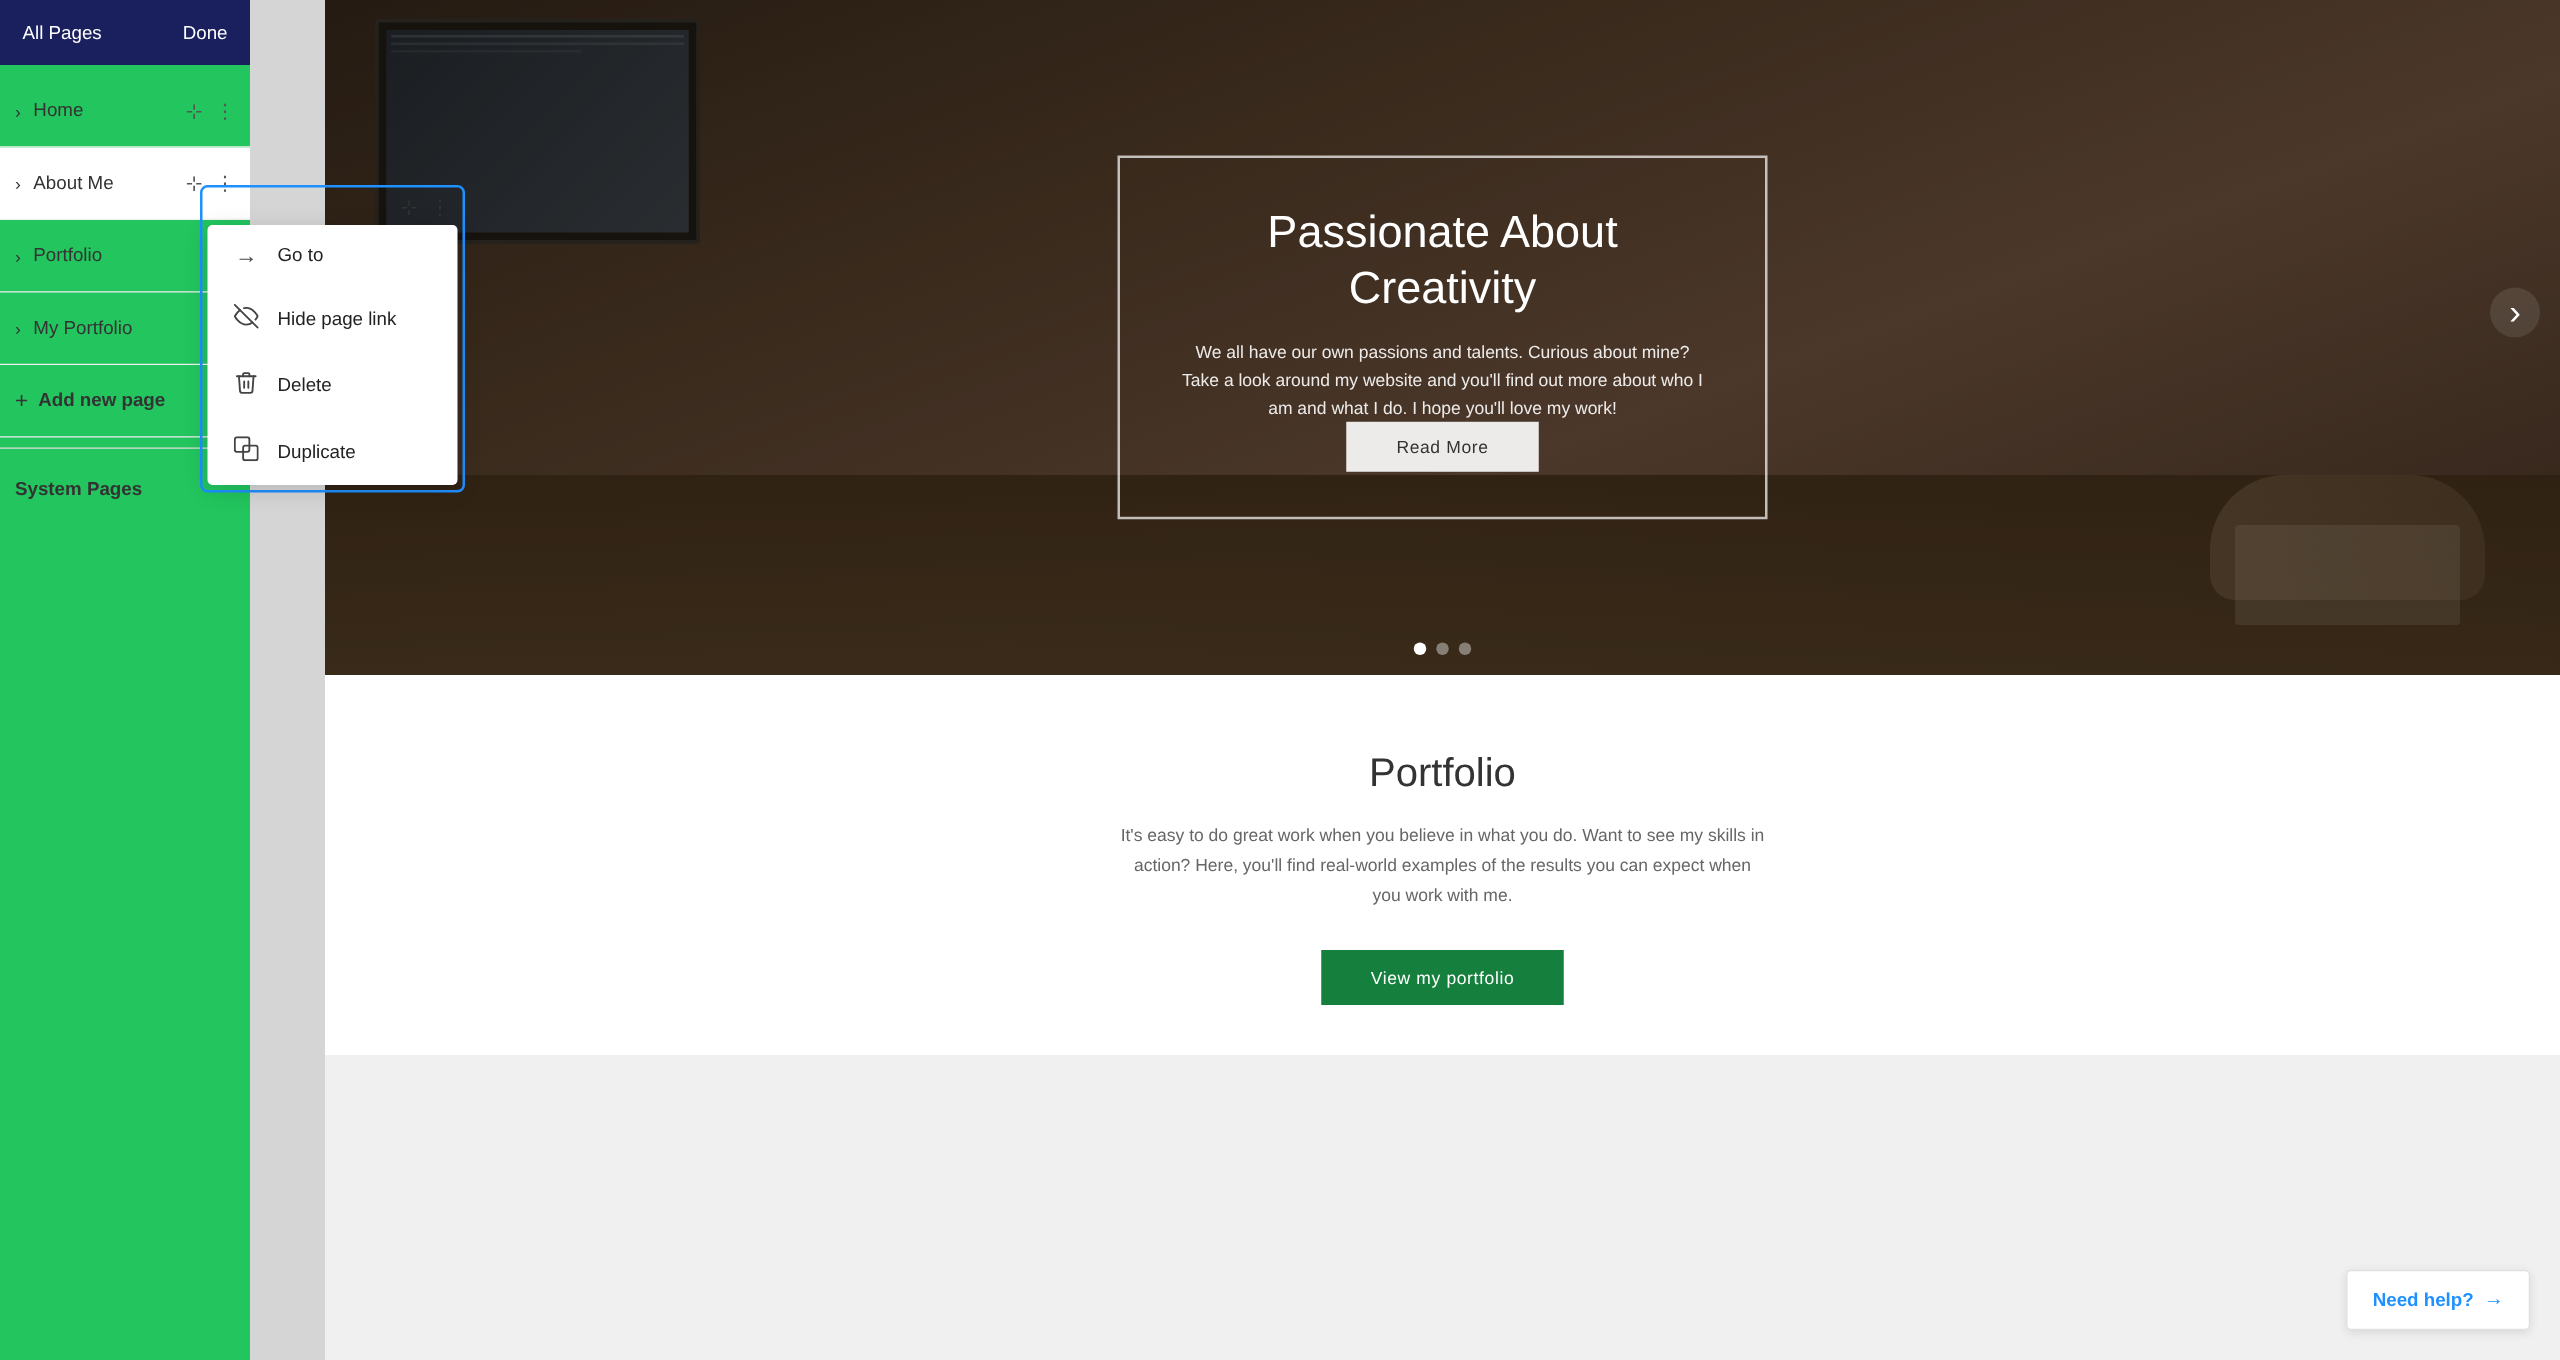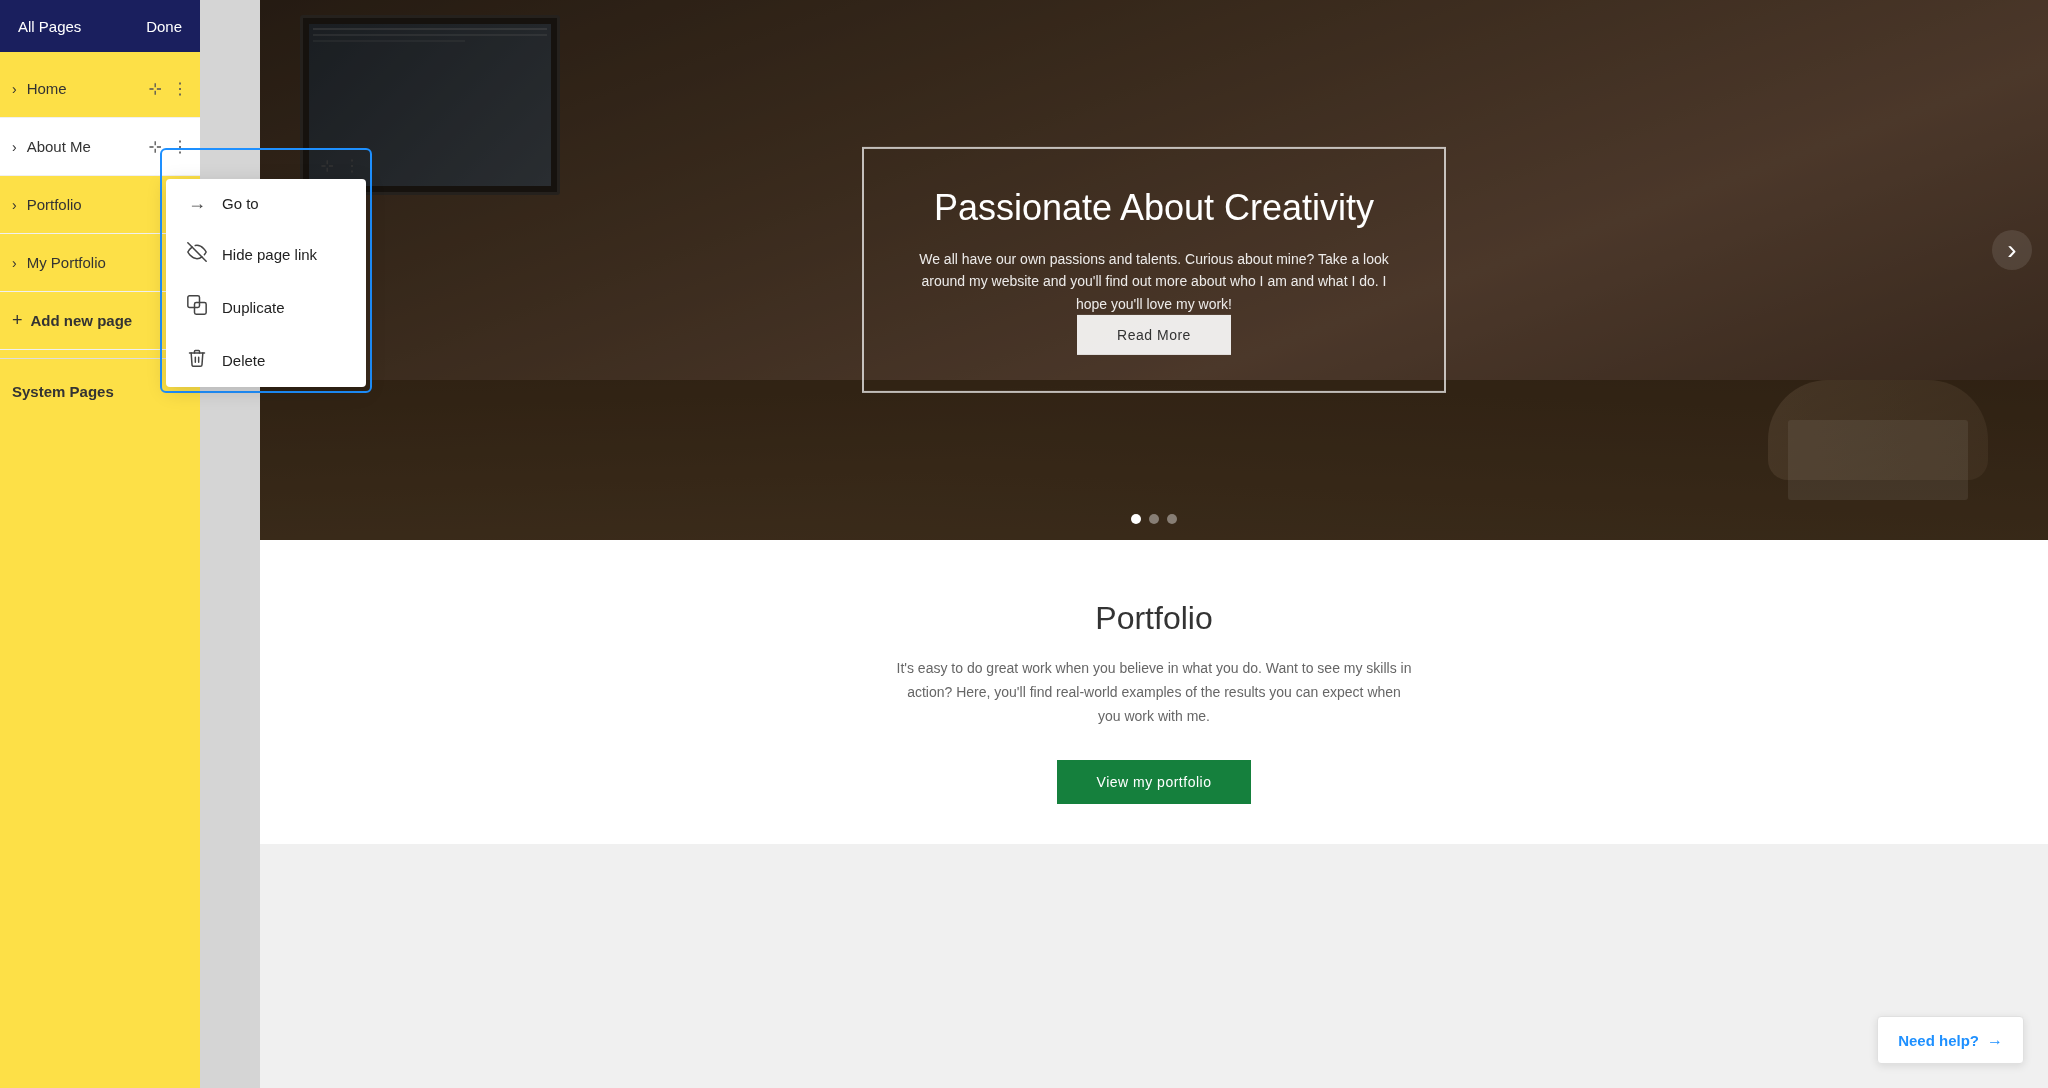--- a/index.html
+++ b/index.html
@@ -1,21 +1,21 @@
 <!DOCTYPE html>
 <html><head>
   <meta charset="utf-8">
   <style>
     * { box-sizing: border-box; margin: 0; padding: 0; }
     body { font-family: 'Helvetica Neue', Arial, sans-serif; background: #e8e8e8; display: flex; height: 100vh; overflow: hidden; }
 
     
     .left-panel {
       width: 200px;
-      background: #fde047;
+      background: #22c55e;
       display: flex;
       flex-direction: column;
       flex-shrink: 0;
       position: relative;
       z-index: 10;
     }
     .left-header {
       background: #1a1f5e;
       display: flex;
       align-items: center;
@@ -177,21 +177,21 @@
     }
 
     .hero-content-box {
       position: absolute;
       top: 50%;
       left: 50%;
       transform: translate(-50%, -50%);
       border: 2px solid rgba(255,255,255,0.7);
       padding: 36px 48px;
       text-align: center;
-      width: 584px;
+      width: 520px;
       max-width: 90%;
     }
     .hero-title {
       color: #fff;
       font-size: 36px;
       font-weight: 400;
       line-height: 1.25;
       margin-bottom: 18px;
     }
     .hero-subtitle {
@@ -360,42 +360,42 @@
           <span class="menu-icon">
             <svg width="20" height="20" viewBox="0 0 24 24" fill="none" stroke="#444" stroke-width="1.8" stroke-linecap="round" stroke-linejoin="round">
               <path d="M17.94 17.94A10.07 10.07 0 0112 20c-7 0-11-8-11-8a18.45 18.45 0 015.06-5.94"></path>
               <path d="M9.9 4.24A9.12 9.12 0 0112 4c7 0 11 8 11 8a18.5 18.5 0 01-2.16 3.19"></path>
               <line x1="1" y1="1" x2="23" y2="23"></line>
             </svg>
           </span>
           <span>Hide page link</span>
         </div>
 
-
-        <div class="context-menu-item">
-          <span class="menu-icon">
-            <svg width="20" height="20" viewBox="0 0 24 24" fill="none" stroke="#444" stroke-width="1.8" stroke-linecap="round" stroke-linejoin="round">
-              <rect x="1" y="1" width="14" height="14" rx="2"></rect>
-              <rect x="9" y="9" width="14" height="14" rx="2"></rect>
-            </svg>
-          </span>
-          <span>Duplicate</span>
-        </div>
 
         <div class="context-menu-item">
           <span class="menu-icon">
             <svg width="20" height="20" viewBox="0 0 24 24" fill="none" stroke="#444" stroke-width="1.8" stroke-linecap="round" stroke-linejoin="round">
               <polyline points="3 6 5 6 21 6"></polyline>
               <path d="M19 6l-1 14a2 2 0 01-2 2H8a2 2 0 01-2-2L5 6"></path>
               <path d="M10 11v6M14 11v6"></path>
               <path d="M9 6V4a1 1 0 011-1h4a1 1 0 011 1v2"></path>
             </svg>
           </span>
           <span>Delete</span>
         </div>
+
+        <div class="context-menu-item">
+          <span class="menu-icon">
+            <svg width="20" height="20" viewBox="0 0 24 24" fill="none" stroke="#444" stroke-width="1.8" stroke-linecap="round" stroke-linejoin="round">
+              <rect x="1" y="1" width="14" height="14" rx="2"></rect>
+              <rect x="9" y="9" width="14" height="14" rx="2"></rect>
+            </svg>
+          </span>
+          <span>Duplicate</span>
+        </div>
       </div>
     </div>
   </div>
 </div>
 
 <div class="middle-spacer"></div>
 
 <div class="preview-panel">
 
   <div class="hero-section">

